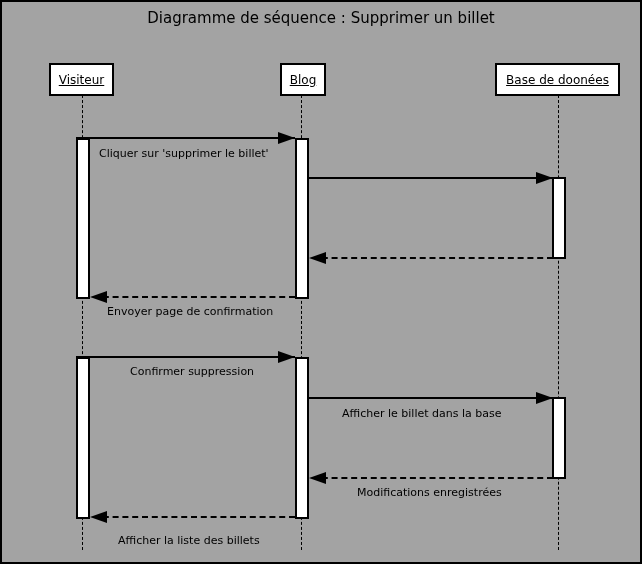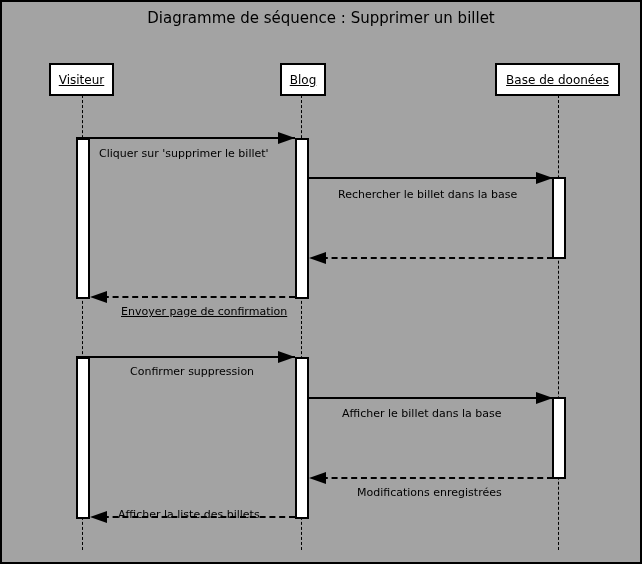--- a/index.html
+++ b/index.html
@@ -121,38 +121,37 @@
   <div class="bar" style="left:74px;top:355px;height:162px;"></div>
   <div class="bar" style="left:293px;top:355px;height:162px;"></div>
   <div class="bar" style="left:550px;top:395px;height:82px;"></div>
 
   <div class="msg-line solid" style="left:74px;top:135px;width:219px;"></div>
   <div class="arrow-right" style="left:276px;top:130px;"></div>
   <div class="msg-label" style="left:97px;top:145px;">Cliquer sur 'supprimer le billet'</div>
 
   <div class="msg-line solid" style="left:307px;top:175px;width:244px;"></div>
   <div class="arrow-right" style="left:534px;top:170px;"></div>
-  <div class="msg-label" style="left:336px;top:186px;">Rechercher le billet dans la base</div>
 
   <div class="msg-line dashed" style="left:310px;top:255px;width:241px;"></div>
   <div class="arrow-left" style="left:307px;top:250px;"></div>
 
   <div class="msg-line dashed" style="left:91px;top:294px;width:202px;"></div>
   <div class="arrow-left" style="left:88px;top:289px;"></div>
-  <div class="msg-label" style="left:119px;top:303px;text-decoration:underline;">Envoyer page de confirmation</div>
+  <div class="msg-label" style="left:105px;top:303px;">Envoyer page de confirmation</div>
 
   <div class="msg-line solid" style="left:74px;top:354px;width:219px;"></div>
   <div class="arrow-right" style="left:276px;top:349px;"></div>
   <div class="msg-label" style="left:128px;top:363px;">Confirmer suppression</div>
 
   <div class="msg-line solid" style="left:307px;top:395px;width:244px;"></div>
   <div class="arrow-right" style="left:534px;top:390px;"></div>
   <div class="msg-label" style="left:340px;top:405px;">Afficher le billet dans la base</div>
 
   <div class="msg-line dashed" style="left:310px;top:475px;width:241px;"></div>
   <div class="arrow-left" style="left:307px;top:470px;"></div>
   <div class="msg-label" style="left:355px;top:484px;text-align:right;">Modifications enregistrées</div>
 
   <div class="msg-line dashed" style="left:91px;top:514px;width:202px;"></div>
   <div class="arrow-left" style="left:88px;top:509px;"></div>
-  <div class="msg-label" style="left:116px;top:506px;">Afficher la liste des billets</div>
+  <div class="msg-label" style="left:116px;top:532px;">Afficher la liste des billets</div>
 
 </div>
 
 </body></html>

